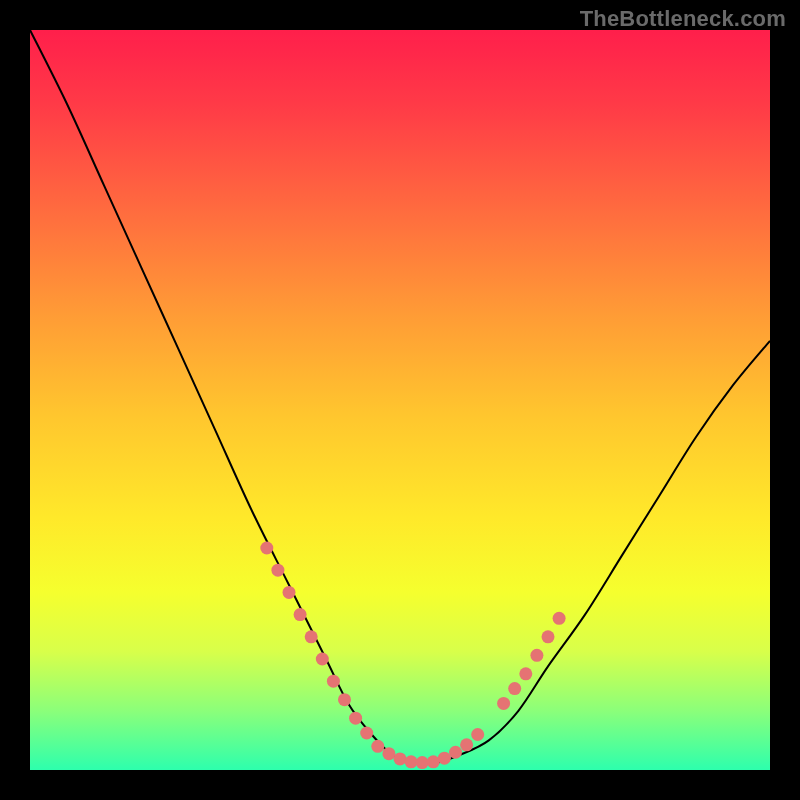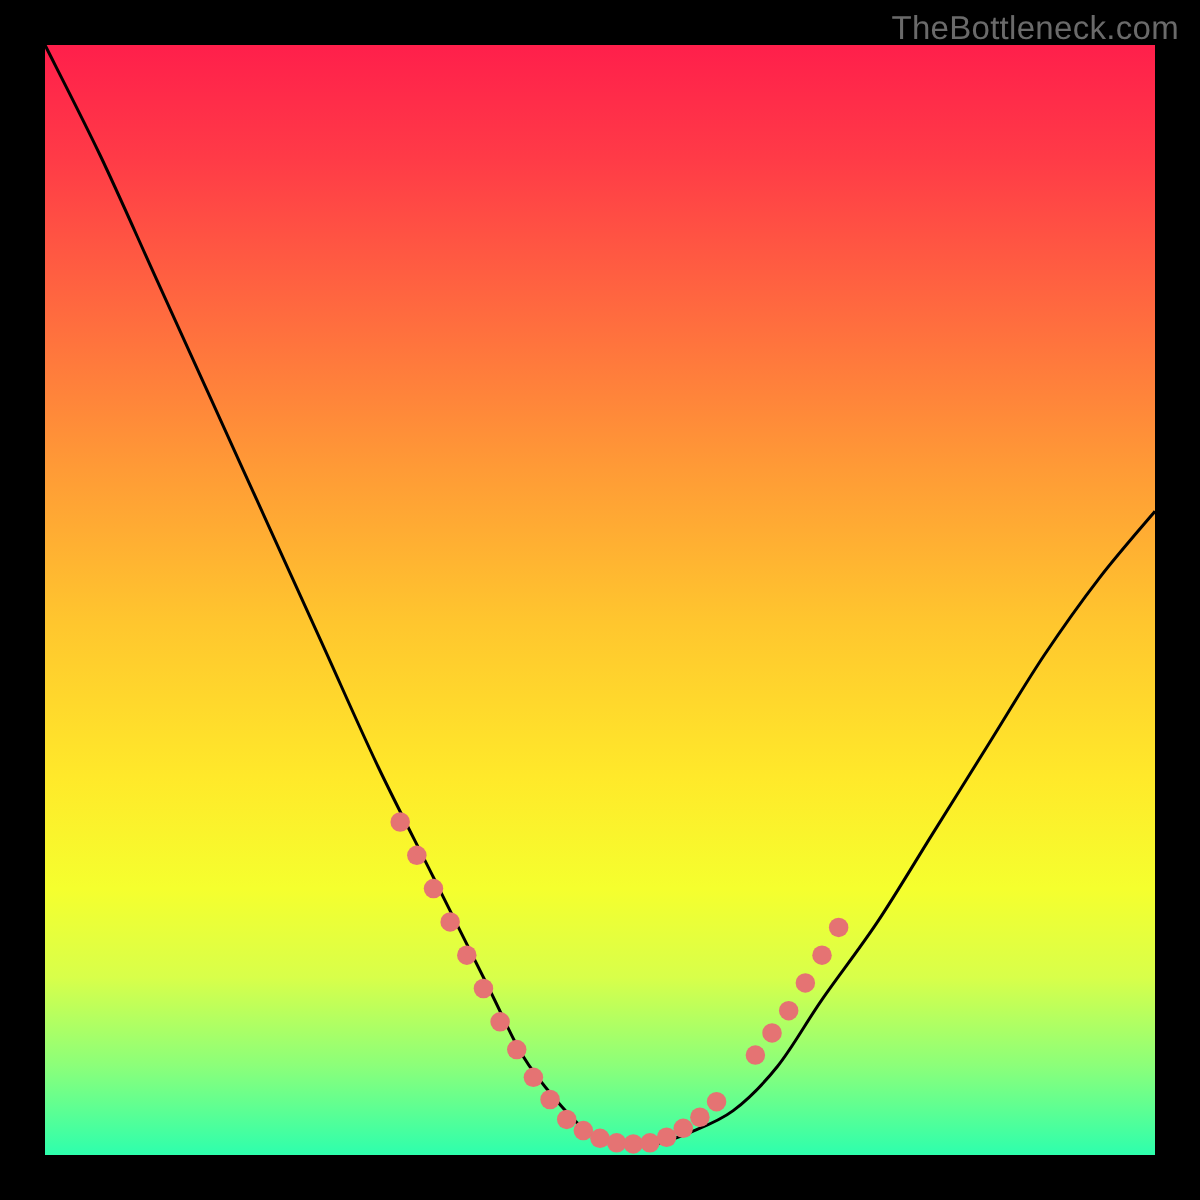--- a/index.html
+++ b/index.html
@@ -28,21 +28,21 @@
       #d8ff4a 84%,
       #8bff7a 92%,
       #2dffad 100%);
   }
   .watermark {
     position: absolute;
     top: 6px;
     right: 14px;
     color: #6a6a6a;
     font-size: 22px;
-    font-weight: 400;
+    font-weight: 700;
     letter-spacing: 0.2px;
     user-select: none;
   }
   svg.curve {
     position: absolute;
     left: 30px;
     top: 30px;
     width: 740px;
     height: 740px;
     overflow: visible;

